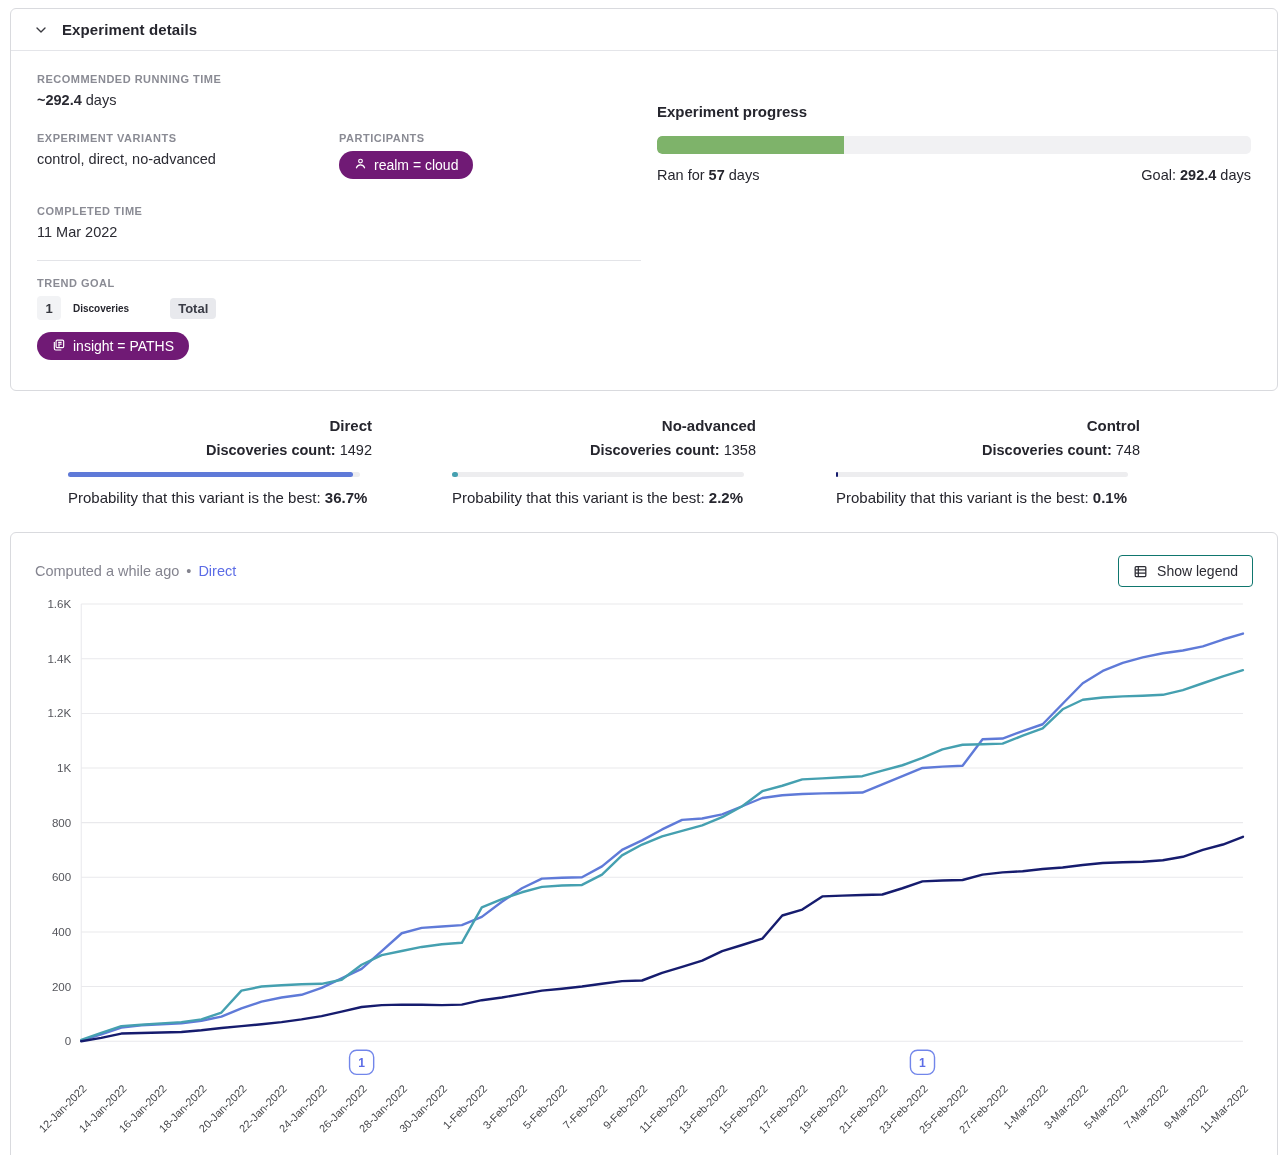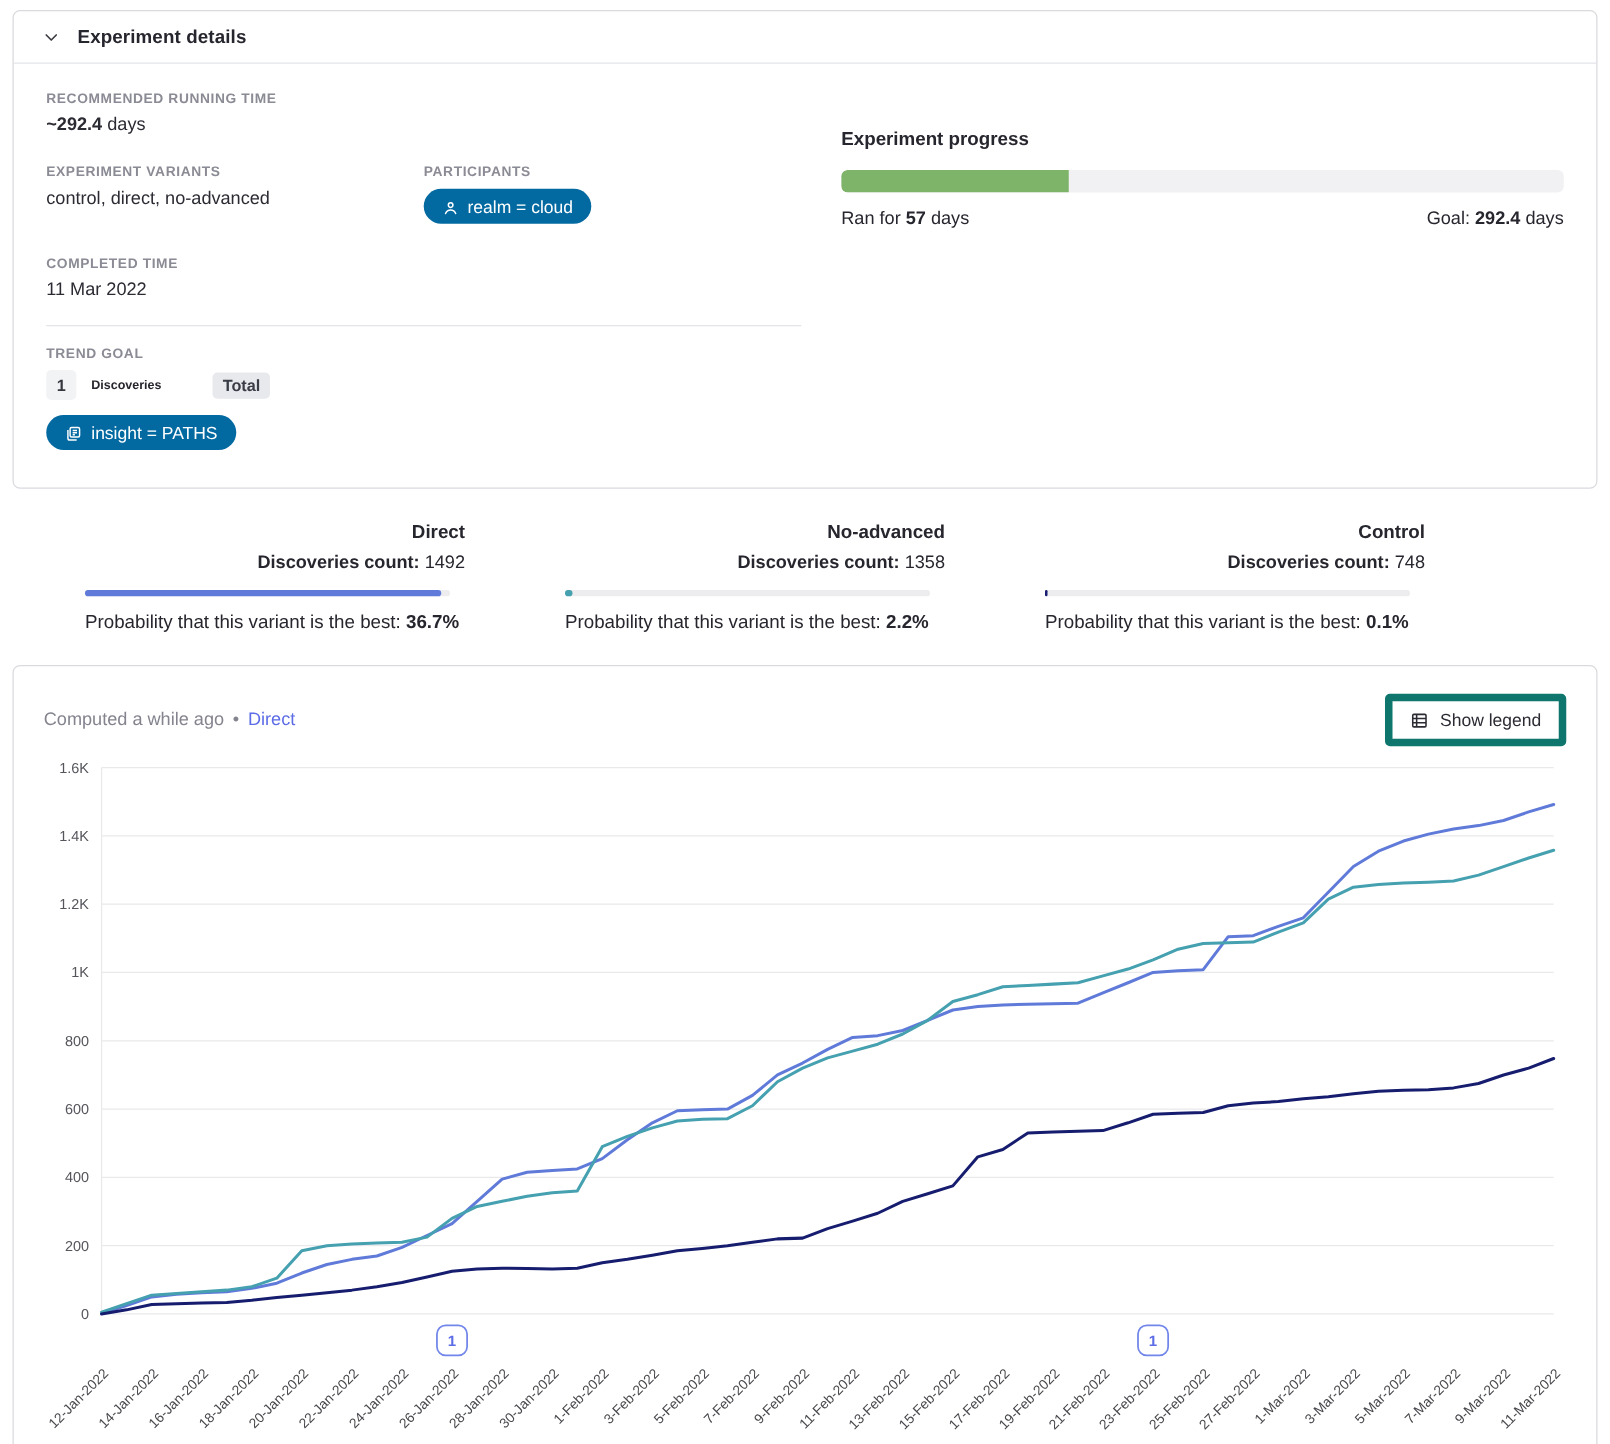--- a/index.html
+++ b/index.html
@@ -6,33 +6,33 @@
   html,body { background:#fff; font-family:"Liberation Sans", sans-serif; color:#26262e; }
   body { width:1288px; padding:8px 10px; }
 
   .panel { background:#fff; border:1px solid #d9dade; border-radius:6px; }
 
   
   .details-header { display:flex; align-items:center; gap:13px; padding:12px 22px; border-bottom:1px solid #e4e5e9; cursor:pointer; }
   .details-header h2 { font-size:15px; font-weight:700; letter-spacing:.1px; }
   .chev { width:16px; height:16px; display:inline-flex; }
 
-  .details-body { display:flex; padding:22px 26px 30px;gap:16px; }
+  .details-body { display:flex; padding:22px 26px 30px; }
   .details-left { width:604px; flex:none; }
   .details-right { flex:1; padding-left:16px; }
 
   .meta-label { font-size:11px; font-weight:700; color:#8a8b94; letter-spacing:.5px; margin-bottom:7px; }
   .meta-value { font-size:14.5px; color:#2b2b33; }
   .meta-value b { font-weight:700; }
 
   .grid-2 { display:grid; grid-template-columns:302px 1fr; }
   .mt22 { margin-top:24px; }
   .mt26 { margin-top:26px; }
 
-  .pill { display:inline-flex; align-items:flex-end; gap:7px; background:#0369a1; color:#fff;
+  .pill { display:inline-flex; align-items:flex-start; gap:7px; background:#701a75; color:#fff;
           font-size:14px; font-weight:500; border-radius:16px; padding:6px 15px; cursor:pointer; }
   .pill svg { display:block; }
 
   .divider { border:none; border-top:1px solid #e3e4e8; margin:20px 0 16px; }
 
   .goal-row { display:flex; align-items:center; gap:12px; margin-bottom:12px; }
   .num-badge { width:24px; height:24px; background:#f2f3f5; border-radius:4px; display:inline-flex;
                align-items:center; justify-content:center; font-size:13px; font-weight:700; color:#35373e; }
   .goal-event { font-size:10px; font-weight:700; }
   .total-badge { background:#e8e9ed; color:#3a3c46; font-size:13px; font-weight:600; padding:3px 8px; border-radius:4px;margin-left:29px; }
@@ -52,21 +52,21 @@
   .variant-bar { width:292px; height:5px; background:#ededef; border-radius:3px; margin:14px 0 12px; position:relative; }
   .variant-bar-fill { position:absolute; left:0; top:0; height:5px; border-radius:3px; min-width:2px; }
   .variant-prob { font-size:15px; }
   .variant-prob b { font-weight:700; }
 
   
   .chart-panel { margin-top:8px; }
   .chart-header { display:flex; align-items:center; justify-content:space-between; padding:22px 24px 4px; }
   .computed { font-size:14.5px; color:#84848f; display:flex; align-items:center; gap:7px; }
   .refresh-link { color:#5c6ce6; cursor:pointer; }
-  .legend-btn { display:flex; align-items:center; gap:9px; background:#fff; border:6px solid #0f766e;
+  .legend-btn { display:flex; align-items:center; gap:9px; background:#fff; border:1px solid #0f766e;
                 border-radius:4px; padding:7px 14px; font-size:14px; color:#2b2b33; cursor:pointer; }
   .legend-btn svg { display:block; }
   .chart-wrap { padding:2px 22px 6px; }
   .chart-wrap svg { display:block; width:100%; height:auto; }
 </style>
 </head>
 <body>
 
 <section class="panel">
   <div class="details-header">

